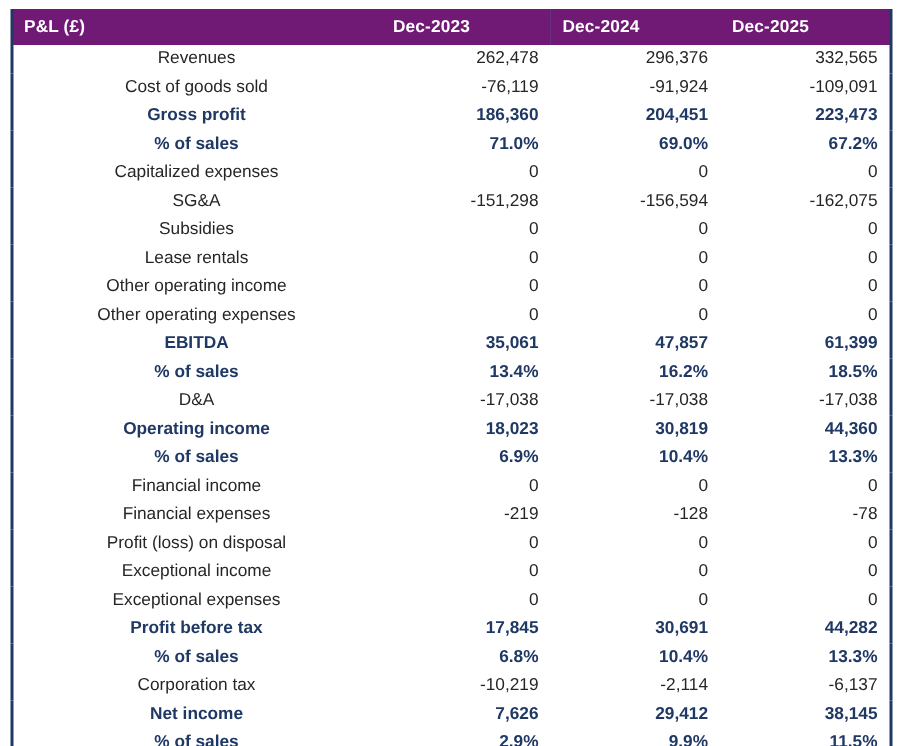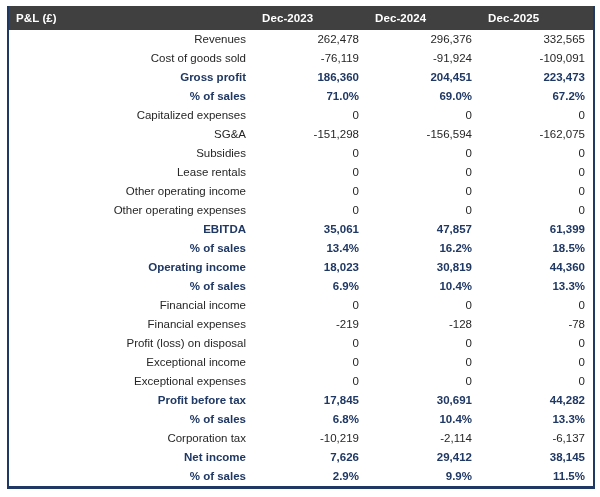--- a/index.html
+++ b/index.html
@@ -34,21 +34,21 @@
 
   table.pl-table col.c-label  { width: 246px; }
   table.pl-table col.c-v1     { width: 113px; }
   table.pl-table col.c-v2     { width: 113px; }
   table.pl-table col.c-v3     { width: 114px; }
 
   thead tr.head-row {
     background: #18478C;
   }
   thead th {
-    background: #404040;
+    background: #701a75;
     color: #ffffff;
     font-size: 11.5px;
     font-weight: bold;
     padding: 5px 8px 5px 8px;
     height: 14px;
     line-height: 14px;
     letter-spacing: 0.1px;
     border: none;
   }
   thead th.th-label { text-align: left; padding-left: 7px; }
@@ -56,21 +56,21 @@
 
   tbody td {
     font-size: 11.5px;
     height: 19px;
     line-height: 19px;
     padding: 0 8px 0 7px;
     border: none;
     white-space: nowrap;
     overflow: hidden;
   }
-  tbody td.cell-label { text-align: right; margin-top: 14px; }
+  tbody td.cell-label { text-align: center; margin-top: 14px; }
   tbody td.cell-num   { text-align: right; }
 
   tbody tr.row-normal td {
     color: #262626;
     font-weight: normal;
   }
   tbody tr.row-bold td {
     color: #1F3864;
     font-weight: bold;
   }
@@ -160,20 +160,26 @@
           <td class="cell-num">35,061</td>
           <td class="cell-num">47,857</td>
           <td class="cell-num">61,399</td>
         </tr>
         <tr class="row-bold">
           <td class="cell-label">% of sales</td>
           <td class="cell-num">13.4%</td>
           <td class="cell-num">16.2%</td>
           <td class="cell-num">18.5%</td>
         </tr>
+        <tr class="row-normal">
+          <td class="cell-label">D&amp;A</td>
+          <td class="cell-num">-17,038</td>
+          <td class="cell-num">-17,038</td>
+          <td class="cell-num">-17,038</td>
+        </tr>
         <tr class="row-bold">
           <td class="cell-label">Operating income</td>
           <td class="cell-num">18,023</td>
           <td class="cell-num">30,819</td>
           <td class="cell-num">44,360</td>
         </tr>
         <tr class="row-bold">
           <td class="cell-label">% of sales</td>
           <td class="cell-num">6.9%</td>
           <td class="cell-num">10.4%</td>

